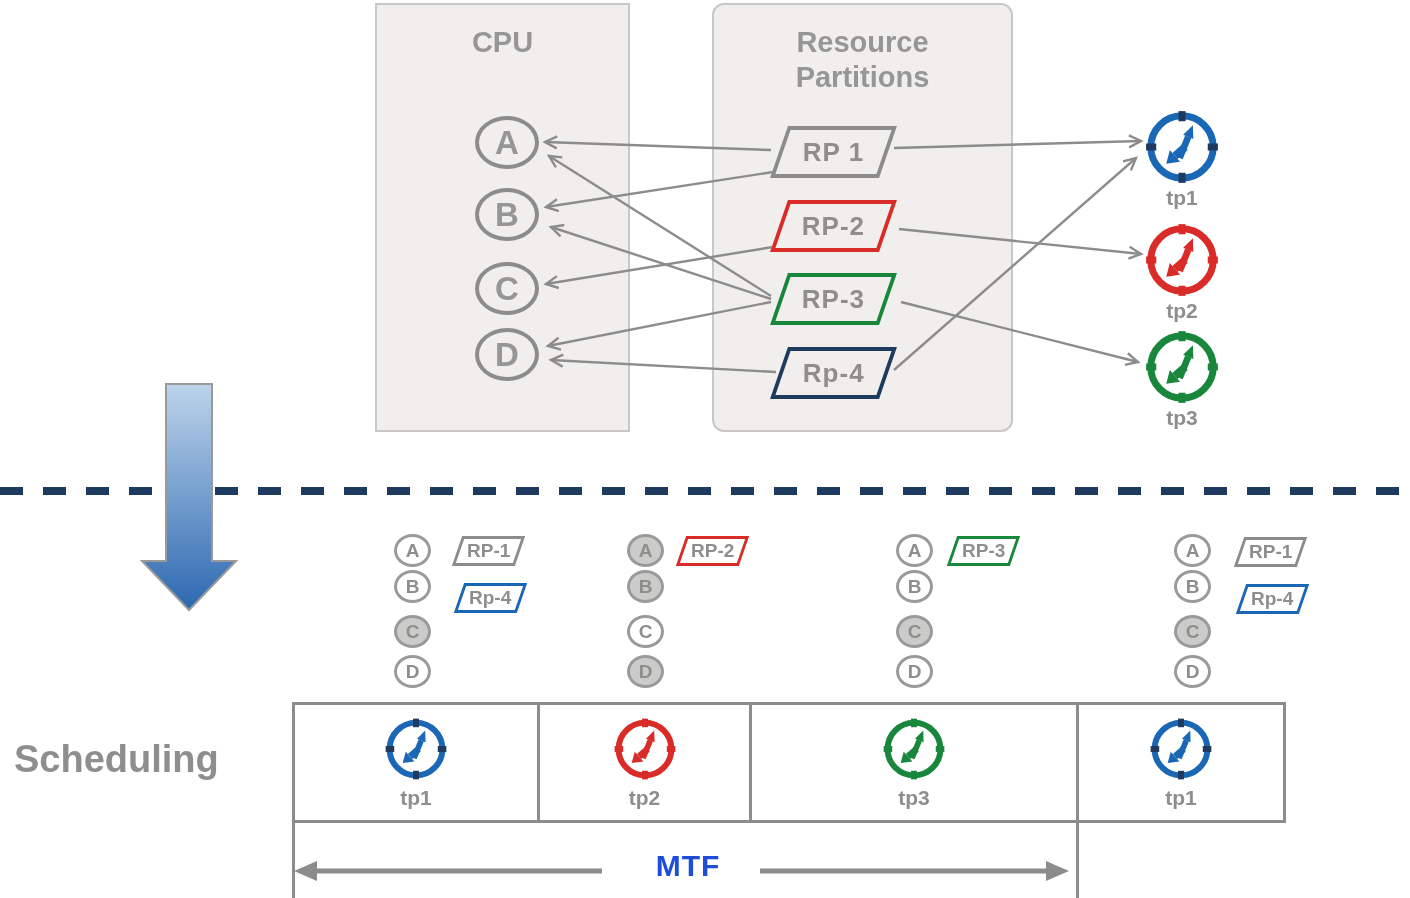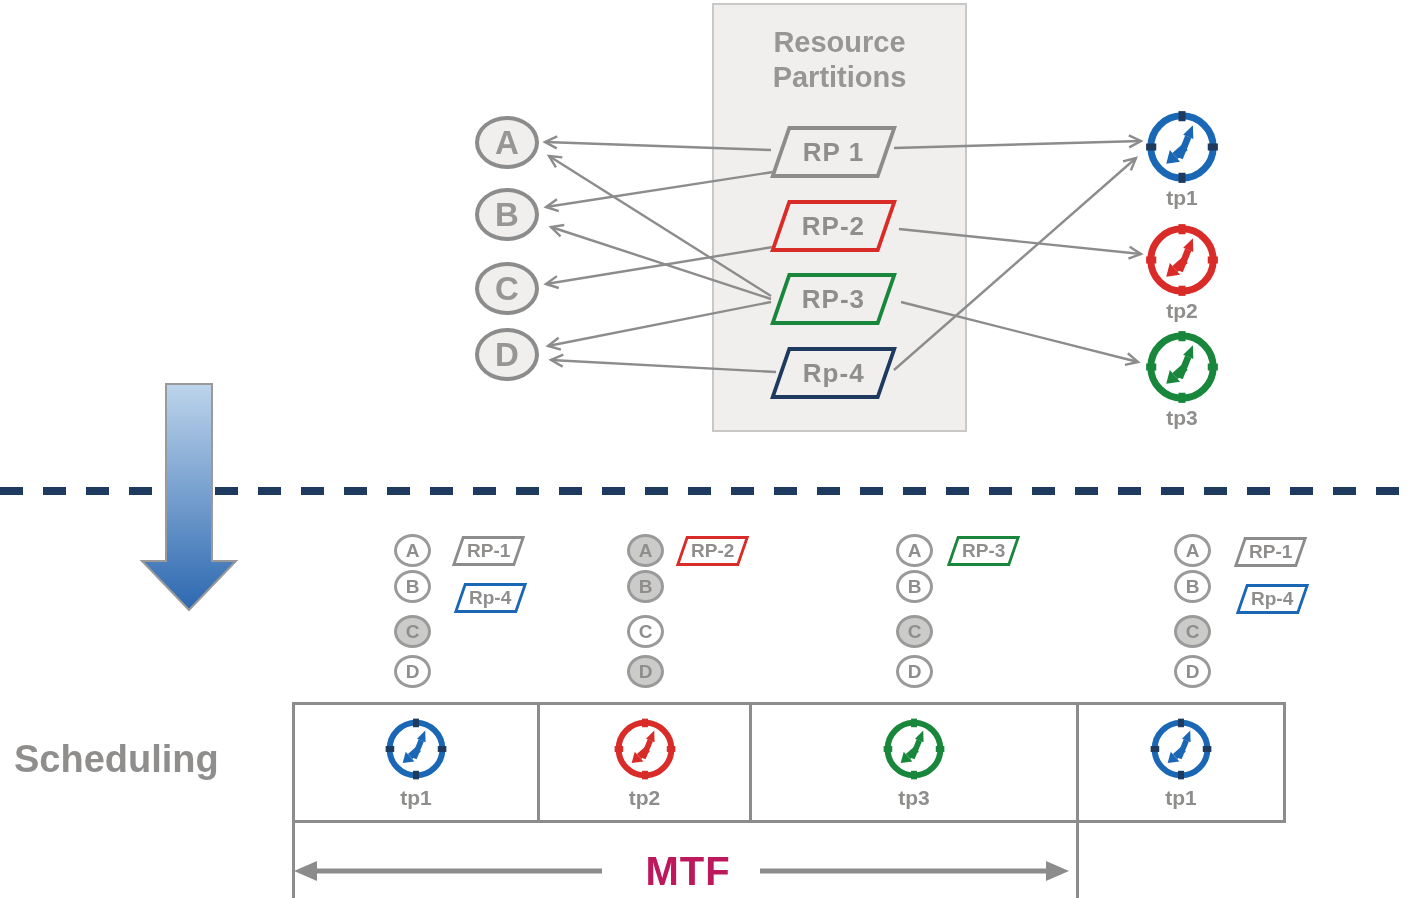--- a/index.html
+++ b/index.html
@@ -29,30 +29,33 @@
   .mini-rp{position:absolute;width:63px;height:30px;border:3px solid var(--c,#8c8c8c);
            transform:skewX(-19deg);background:#fff;display:flex;align-items:center;
            justify-content:center;box-sizing:border-box;}
   .mini-rp .lbl{transform:skewX(19deg);font-size:19px;font-weight:bold;color:#8f8e8d;}
   .slot{position:absolute;top:702px;height:121px;background:#fff;border:3px solid #8c8c8c;box-sizing:border-box;}
   .slot-clock{position:absolute;left:calc(50% - 33px);top:11px;width:66px;height:66px;}
   .slot-label{position:absolute;left:0;top:81px;width:100%;text-align:center;
               font-size:21px;font-weight:bold;color:#8f8e8d;}
   .vtick{position:absolute;top:822px;width:3px;height:76px;background:#8c8c8c;}
   .mtf-text{position:absolute;left:613px;top:849px;width:150px;text-align:center;
-            font-size:40px;font-weight:bold;color:#be185d;letter-spacing:1px;}
+            font-size:30px;font-weight:bold;color:#1d4ed8;letter-spacing:1px;}
 </style>
 </head>
 <body>
 
 <div id="canvas">
 
   <div class="section-label" style="left:14px;top:738px;">Scheduling</div>
 
-  <div class="panel" style="left:712px;top:3px;width:255px;height:429px;">
+  <div class="panel" style="left:375px;top:3px;width:255px;height:429px;">
+    <div class="panel-title">CPU</div>
+  </div>
+  <div class="panel" style="left:712px;top:3px;width:301px;height:429px;border-radius:12px;">
     <div class="panel-title">Resource Partitions</div>
   </div>
 
   <div class="dashed-line"></div>
   <svg class="abs" style="left:130px;top:380px;" width="120" height="235">
     <defs>
       <linearGradient id="bluegrad" x1="0" y1="0" x2="0" y2="1">
         <stop offset="0" stop-color="#bdd4eb"></stop>
           <stop offset="1" stop-color="#2c68b0"></stop>
       </linearGradient>

